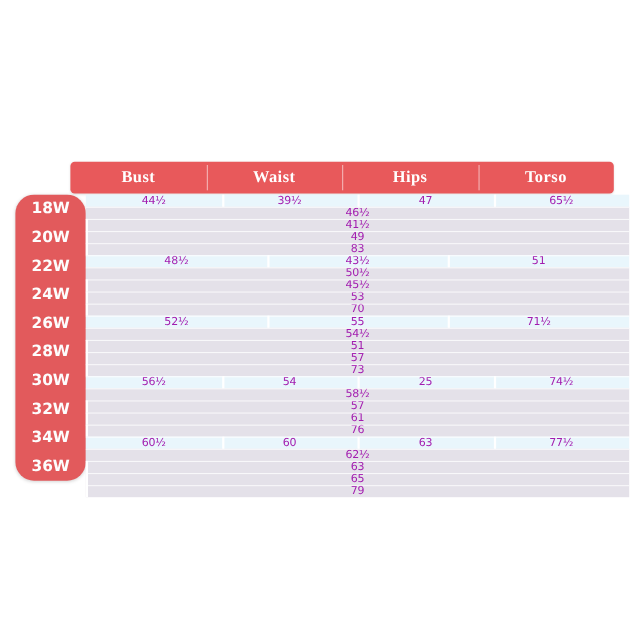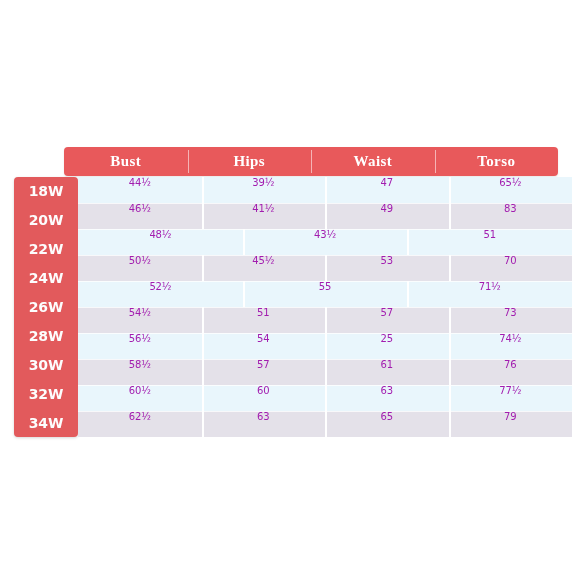--- a/index.html
+++ b/index.html
@@ -61,21 +61,21 @@
   }
 
   
   #size-column {
     position: absolute;
     left: 14px;
     top: 177px;
     width: 64px;
     height: 260px;
     background: #e25a5c;
-    border-radius: 4px;
+    border-radius: 17px;
     box-shadow: 0 1px 3px rgba(0,0,0,0.16);
     display: flex;
     flex-direction: column;
     box-sizing: border-box;
     overflow: hidden;
   }
   .size-cell {
     flex: 1 1 0;
     display: flex;
     align-items: center;
@@ -97,21 +97,21 @@
     display: flex;
     flex-direction: column;
     box-sizing: border-box;
   }
   .data-row {
     flex: 1 1 0;
     display: flex;
     box-sizing: border-box;
   }
   .data-row.odd  { background: #e9f6fc; }
-  .data-row.even { background: #e4e1e9; }
+  .data-row.even { background: #e4e1e9; flex-direction: column; }
 
   .data-cell {
     flex: 1 1 0;
     display: flex;
     align-items: flex-start;
     justify-content: center;
     color: #a21caf;
     font-family: "DejaVu Sans", sans-serif;
     font-size: 10px;
     font-weight: 400;
@@ -140,24 +140,24 @@
 </head>
 <body>
 
 <div id="chart-wrap">
 
   <div id="header-bar">
     <div class="head-cell">
         <span>Bust</span>
       </div>
     <div class="head-cell">
+        <span>Waist</span>
+      </div>
+    <div class="head-cell">
         <span>Hips</span>
-      </div>
-    <div class="head-cell">
-        <span>Waist</span>
       </div>
     <div class="head-cell">
         <span>Torso</span>
       </div>
   </div>
 
   <div id="size-column">
     <div class="size-cell">
         <span>18W</span>
       </div>
@@ -178,20 +178,23 @@
       </div>
     <div class="size-cell">
         <span>30W</span>
       </div>
     <div class="size-cell">
         <span>32W</span>
       </div>
     <div class="size-cell">
         <span>34W</span>
       </div>
+    <div class="size-cell">
+        <span>36W</span>
+      </div>
   </div>
 
   <div id="data-grid">
 
     <div class="data-row odd">
       <div class="data-cell">
           <span>44½</span>
         </div>
       <div class="data-cell">
           <span>39½</span>

